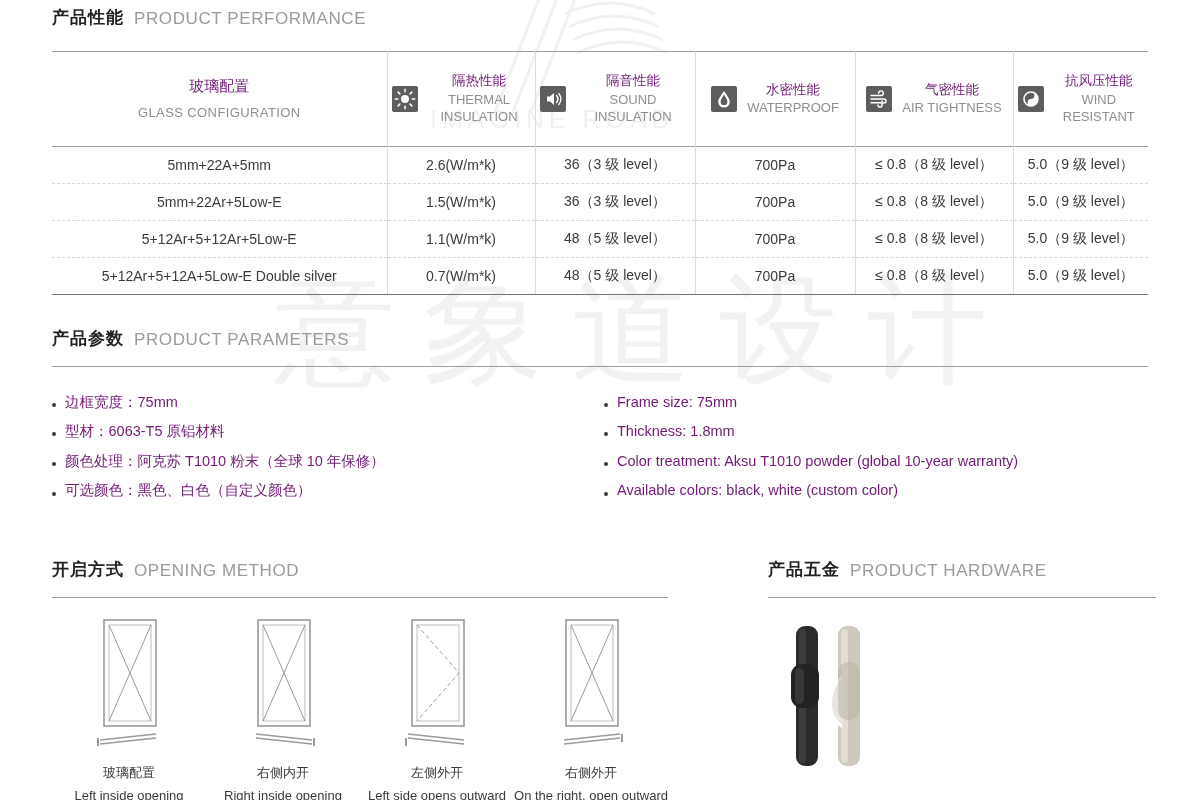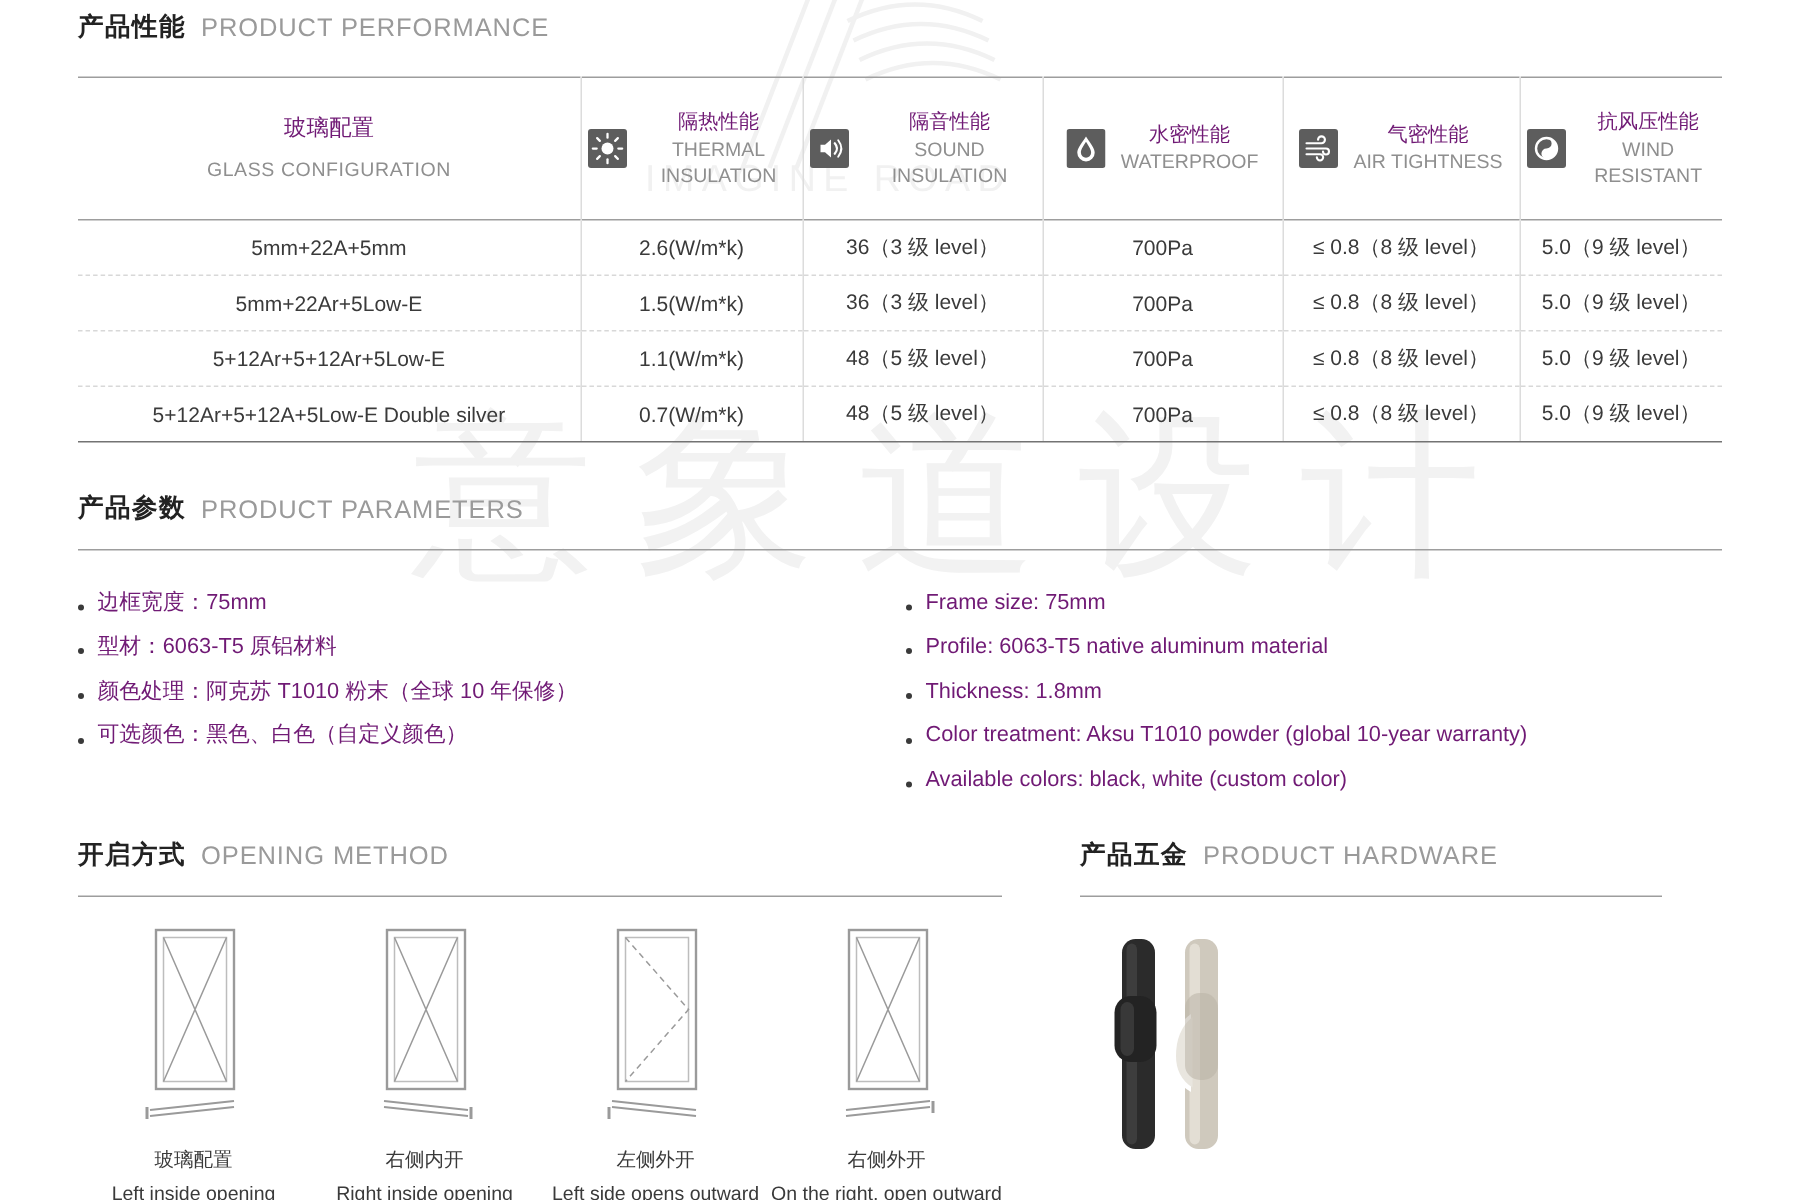--- a/index.html
+++ b/index.html
@@ -158,21 +158,21 @@
     width: 154px;
     display: flex;
     flex-direction: column;
     align-items: center;
   }
   .door-svg { display: block; }
   .open-cn { font-size: 13px; color: #3a3a3a; margin-top: 8px; }
   .open-en { font-size: 13px; color: #3a3a3a; margin-top: 6px; }
 
   
-  .hw-wrap { position: absolute; left: 720px; top: 558px; width: 388px; }
+  .hw-wrap { position: absolute; left: 768px; top: 558px; width: 388px; }
   .hw-rule { height: 1px; background: #9d9d9d; margin-top: 16px; width: 388px; }
   .hw-img { margin-top: 18px; margin-left: 14px; }
 </style>
 </head>
 <body>
 
 <div class="page">
 
   <div class="watermark">
     <svg class="wm-logo" viewBox="0 0 250 120">
@@ -369,24 +369,20 @@
           </div>
         </div>
 
         <div class="params-col right">
           <div class="param-item">
             <span class="dot"></span>
             <span>Frame size: 75mm</span>
           </div>
           <div class="param-item">
             <span class="dot"></span>
-            <span>Profile: 6063-T5 native aluminum material</span>
-          </div>
-          <div class="param-item">
-            <span class="dot"></span>
             <span>Thickness: 1.8mm</span>
           </div>
           <div class="param-item">
             <span class="dot"></span>
             <span>Color treatment: Aksu T1010 powder (global 10-year warranty)</span>
           </div>
           <div class="param-item">
             <span class="dot"></span>
             <span>Available colors: black, white (custom color)</span>
           </div>

